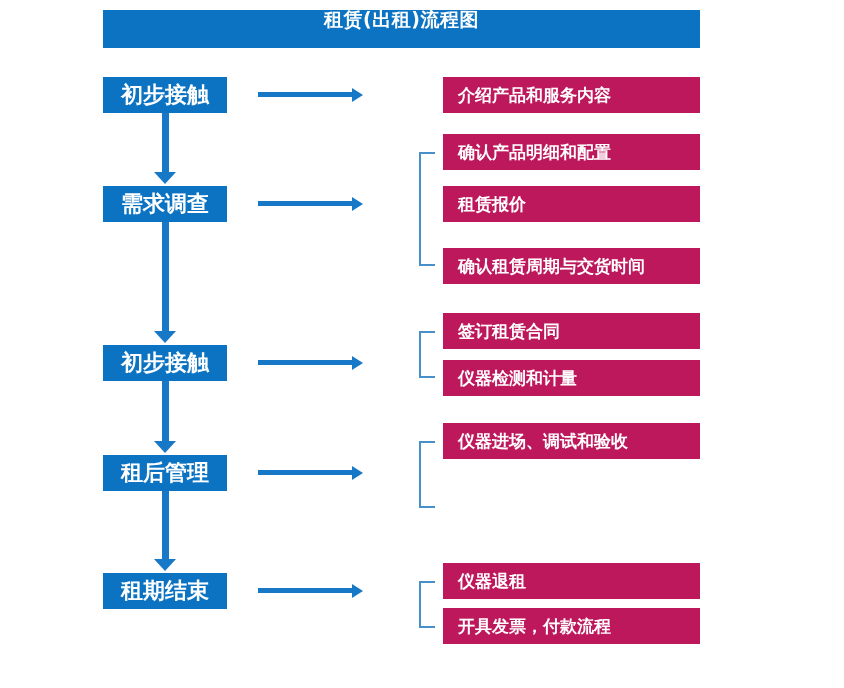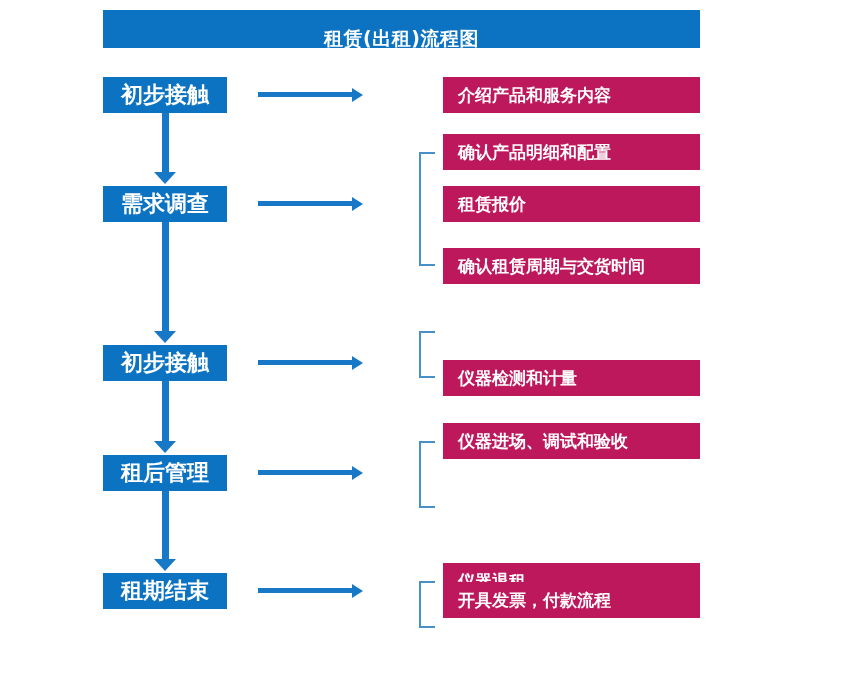--- a/index.html
+++ b/index.html
@@ -21,21 +21,21 @@
 
   
   .title-bar {
     position: absolute;
     left: 103px;
     top: 10px;
     width: 597px;
     height: 38px;
     background: #0C73C2;
     display: flex;
-    align-items: flex-end;
+    align-items: flex-start;
     justify-content: center;
     box-sizing: border-box;
   }
   .title-bar .title-text {
     color: #ffffff;
     font-size: 19px;
     font-weight: bold;
     letter-spacing: 0.5px;
     line-height: 1;
     white-space: nowrap;
@@ -208,26 +208,29 @@
   </div>
   <div class="detail-box" style="top:134px;">
     <span class="detail-label">确认产品明细和配置</span>
   </div>
   <div class="detail-box" style="top:186px;font-family:Liberation Serif, serif;">
     <span class="detail-label">租赁报价</span>
   </div>
   <div class="detail-box" style="top:248px;">
     <span class="detail-label">确认租赁周期与交货时间</span>
   </div>
+  <div class="detail-box" style="top:313px;">
+    <span class="detail-label">签订租赁合同</span>
+  </div>
   <div class="detail-box" style="top:360px;">
     <span class="detail-label">仪器检测和计量</span>
   </div>
   <div class="detail-box" style="top:423px;">
     <span class="detail-label">仪器进场、调试和验收</span>
   </div>
   <div class="detail-box" style="top:563px;">
     <span class="detail-label">仪器退租</span>
   </div>
-  <div class="detail-box" style="top:582px;">
+  <div class="detail-box" style="top:608px;">
     <span class="detail-label">开具发票，付款流程</span>
   </div>
 
 </div>
 
 </body></html>

